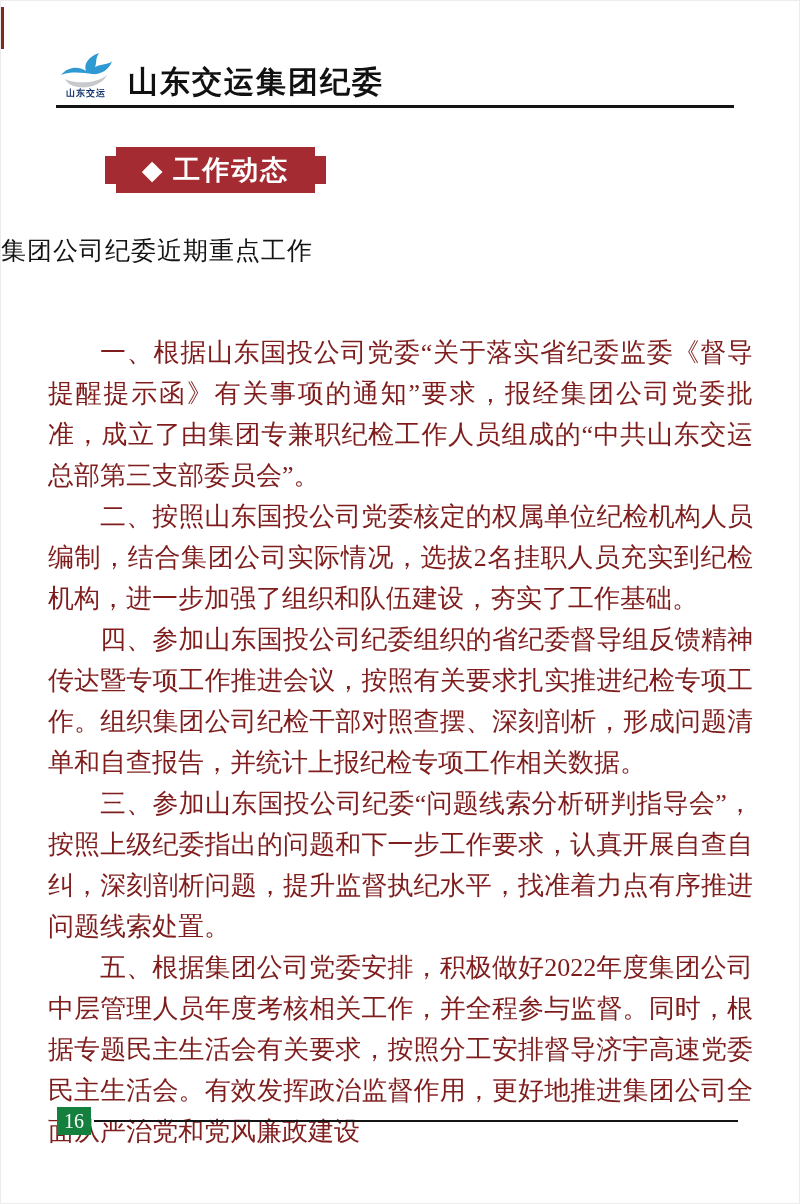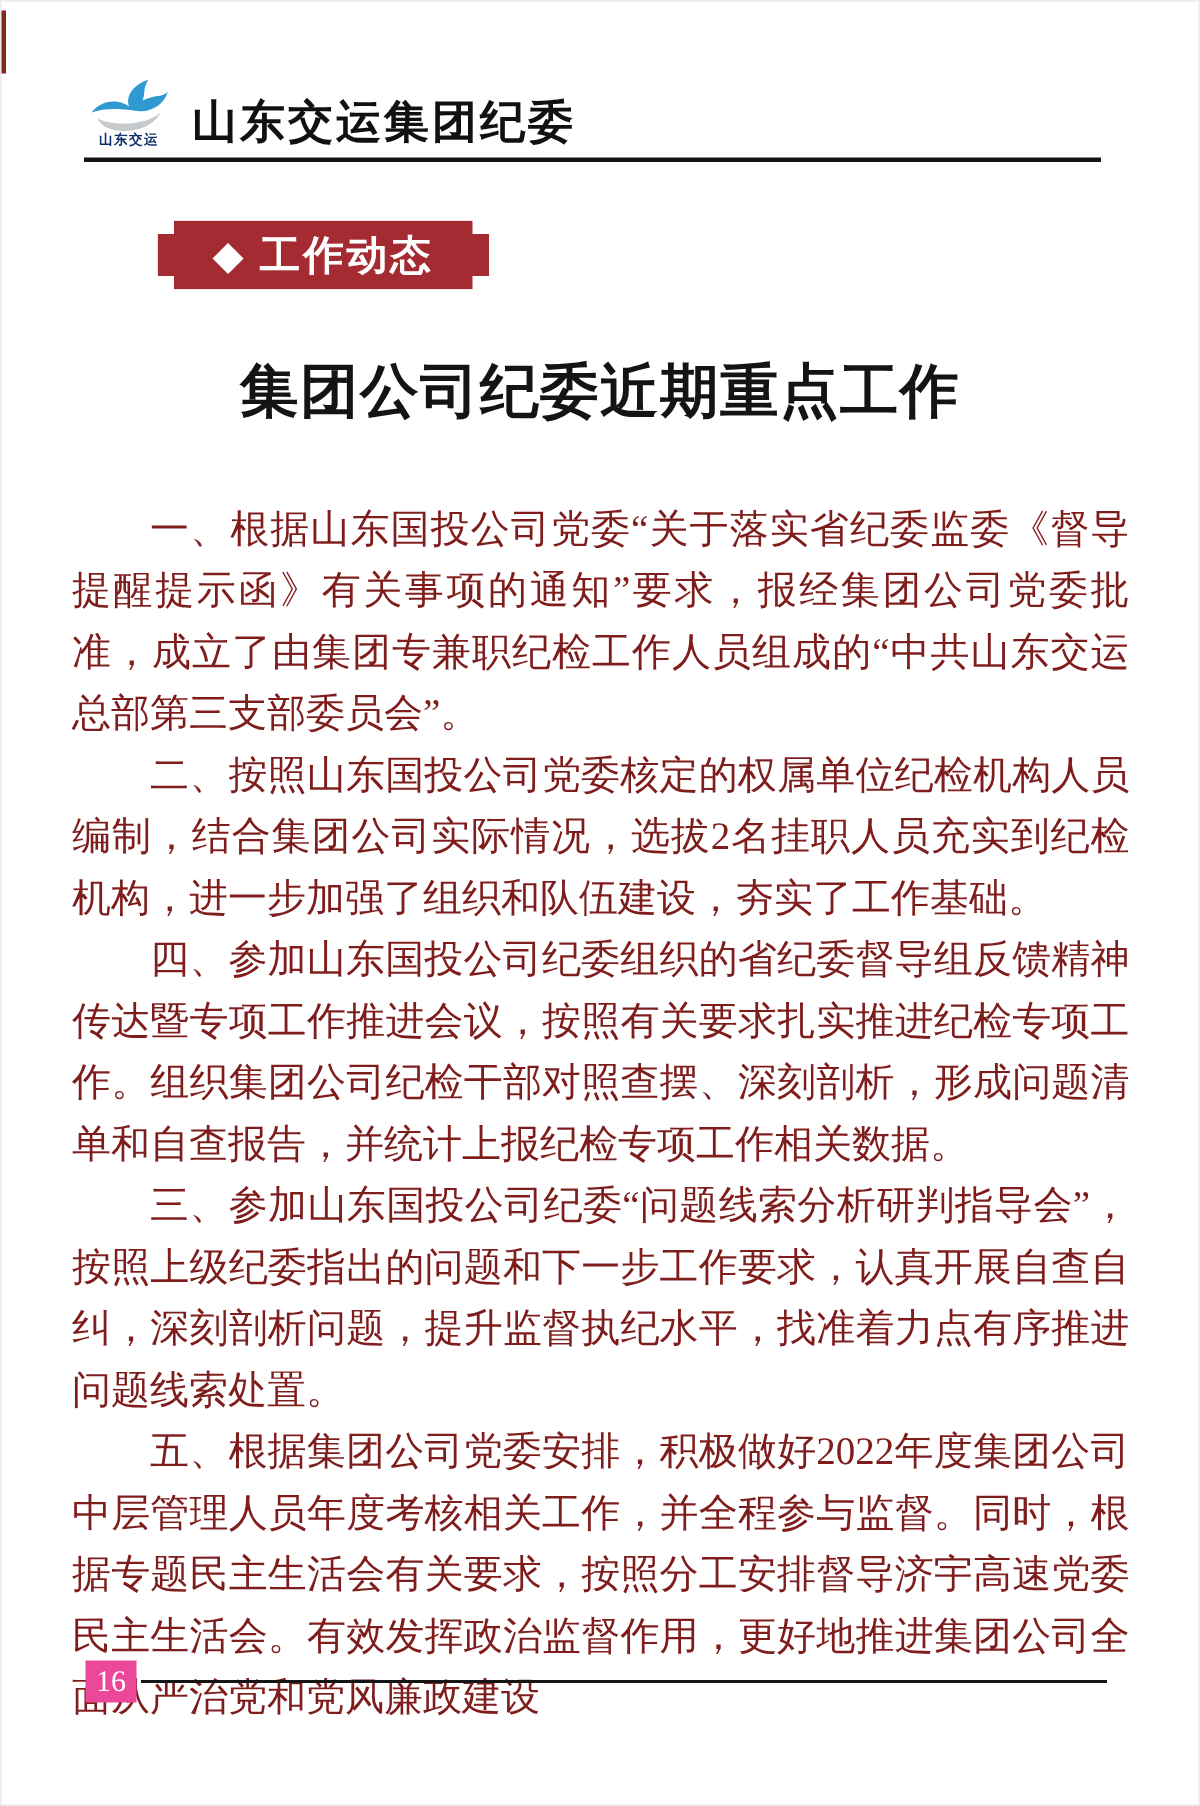--- a/index.html
+++ b/index.html
@@ -54,22 +54,21 @@
     letter-spacing: 2px;
     clip-path: polygon(
       11px 0, 210px 0, 210px 9px, 221px 9px,
       221px 37px, 210px 37px, 210px 46px, 11px 46px,
       11px 37px, 0 37px, 0 9px, 11px 9px);
     margin-left: 42px;
   }
   
   .article-title {
     position: absolute; left: 0; top: 233px; width: 100%;
-    text-align: center;
-    font-size: 39px; font-weight: bold; color: #141414;
+    font-size: 25px; font-weight: normal; color: #141414;
     letter-spacing: 1px;
   }
   .article-body {
     position: absolute; left: 47px; right: 46px; top: 331px;
     font-size: 26px; color: #7f1d1d;
     line-height: 41px;
     text-align: justify;
     text-justify: inter-ideograph;
   }
   .article-body p { margin: 0; text-indent: 2em; }
@@ -114,18 +113,18 @@
   <div class="article-title">集团公司纪委近期重点工作</div>
 
   <div class="article-body">
     <p>一、根据山东国投公司党委“关于落实省纪委监委《督导提醒提示函》有关事项的通知”要求，报经集团公司党委批准，成立了由集团专兼职纪检工作人员组成的“中共山东交运总部第三支部委员会”。</p>
     <p>二、按照山东国投公司党委核定的权属单位纪检机构人员编制，结合集团公司实际情况，选拔2名挂职人员充实到纪检机构，进一步加强了组织和队伍建设，夯实了工作基础。</p>
     <p>四、参加山东国投公司纪委组织的省纪委督导组反馈精神传达暨专项工作推进会议，按照有关要求扎实推进纪检专项工作。组织集团公司纪检干部对照查摆、深刻剖析，形成问题清单和自查报告，并统计上报纪检专项工作相关数据。</p>
     <p>三、参加山东国投公司纪委“问题线索分析研判指导会”，按照上级纪委指出的问题和下一步工作要求，认真开展自查自纠，深刻剖析问题，提升监督执纪水平，找准着力点有序推进问题线索处置。</p>
     <p>五、根据集团公司党委安排，积极做好2022年度集团公司中层管理人员年度考核相关工作，并全程参与监督。同时，根据专题民主生活会有关要求，按照分工安排督导济宇高速党委民主生活会。有效发挥政治监督作用，更好地推进集团公司全面从严治党和党风廉政建设</p>
   </div>
 
-  <div class="page-number" style="background:#ec4899;font-family:Liberation Serif, serif;">
+  <div class="page-number" style="background:#15803d;font-family:Liberation Serif, serif;">
     <span>16</span>
   </div>
   <div class="footer-rule"></div>
 
 </div>
 
 </body></html>

